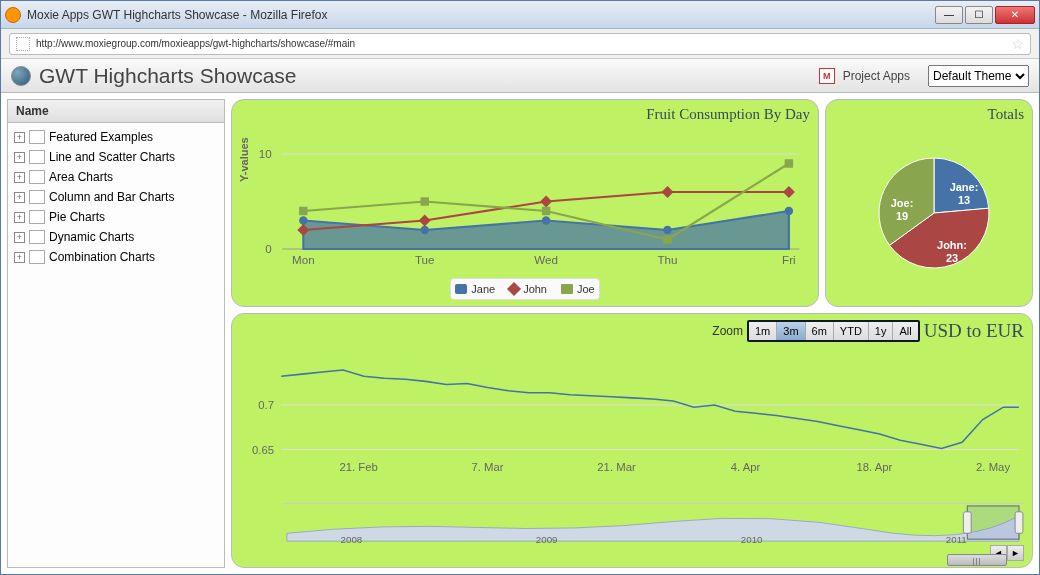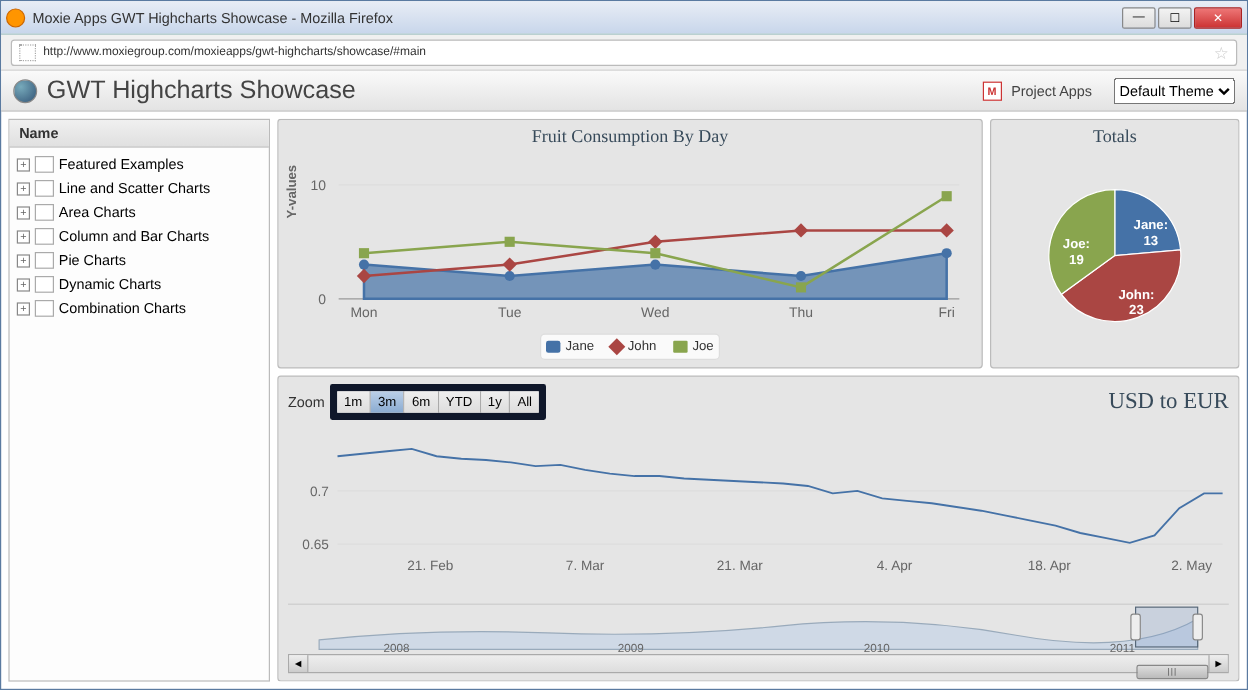--- a/index.html
+++ b/index.html
@@ -24,39 +24,39 @@
 .appbar select { height: 22px; font-size: 12px; }
 .content { flex: 1; display: flex; padding: 6px; gap: 6px; overflow: hidden; }
 .sidebar { width: 218px; border: 1px solid #bbb; background: #fdfdfd; display: flex; flex-direction: column; }
 .sidebar .hdr { background: linear-gradient(#f0f0f0,#e0e0e0); border-bottom: 1px solid #bbb; padding: 4px 8px; font-weight: bold; color: #333; }
 .tree { padding: 4px 2px; }
 .tree-item { display: flex; align-items: center; gap: 4px; padding: 3px 4px; cursor: pointer; }
 .expand { width: 11px; height: 11px; border: 1px solid #888; background: #fff; display: flex; align-items: center; justify-content: center; font-size: 9px; color: #666; line-height: 1; }
 .ticon { width: 16px; height: 14px; border: 1px solid #aaa; background: #fff; display: inline-block; }
 .main { flex: 1; display: flex; flex-direction: column; gap: 6px; overflow: hidden; }
 .row1 { display: flex; gap: 6px; height: 208px; }
-.panel { border: 1px solid #bbb; background: #e5e5e5; border-radius: 3px; padding: 6px 8px; display: flex; flex-direction: column; }
+.panel { border: 1px solid #bbb; background: #bef264; border-radius: 13px; padding: 6px 8px; display: flex; flex-direction: column; align-items: flex-end; }
 .panel.area { flex: 1; }
 .panel.pie { width: 208px; }
 .chart-title { text-align: center; font-size: 15px; color: #374a5a; font-family: Georgia, serif; margin-bottom: 2px; }
 .area-body { flex: 1; position: relative; }
 .axis-label { position: absolute; left: -2px; top: 50%; transform: rotate(-90deg) translateX(20px); transform-origin: left top; font-size: 11px; color: #666; font-weight: bold; }
 .area-svg { width: 100%; height: 100%; }
 .legend { display: flex; justify-content: center; gap: 14px; padding: 4px; border: 1px solid #ddd; border-radius: 4px; background: #fafafa; margin: 0 auto; font-size: 11px; color: #333; }
 .legend .item { display: flex; align-items: center; gap: 4px; cursor: pointer; }
 .sw { width: 12px; height: 10px; display: inline-block; }
 .sw.sq { background: #4572a7; border-radius: 2px; }
 .sw.dia { width: 10px; height: 10px; background: #aa4643; transform: rotate(45deg); }
 .sw.sq2 { background: #89a54e; border-radius: 1px; }
 .pie-body { flex: 1; display: flex; align-items: center; justify-content: center; }
 .row2 { flex: 1; }
 .panel.stock { height: 100%; }
 .stock-header { display: flex; align-items: center; gap: 4px; margin-bottom: 4px; }
 .zoom-label { font-size: 12px; color: #333; }
-.zoom-btns { display: flex; border: 6px solid #0f172a; border-radius: 2px; overflow: hidden; }
+.zoom-btns { display: flex; border: 2px solid #0f172a; border-radius: 2px; overflow: hidden; }
 .zbtn { padding: 3px 6px; font-size: 11px; background: linear-gradient(#eee,#ddd); border-right: 1px solid #aaa; cursor: pointer; }
 .zbtn:last-child { border-right: none; }
 .zbtn.active { background: linear-gradient(#bcd0e8,#8aabd1); }
 .stock-title { margin-left: auto; font-size: 19px; color: #374a5a; font-family: Georgia, serif; }
 .stock-body { flex: 1; position: relative; }
 .stock-svg { width: 100%; height: 100%; }
 .navigator { height: 42px; border-top: 1px solid #ccc; position: relative; margin-top: 12px; }
 .nav-svg { width: 100%; height: 100%; }
 .scrollbar { height: 16px; background: linear-gradient(#eee,#ddd); border: 1px solid #aaa; display: flex; align-items: center; }
 .sb-btn { width: 16px; height: 100%; background: linear-gradient(#eee,#ccc); border: none; border-right: 1px solid #aaa; cursor: pointer; font-size: 9px; display: flex; align-items: center; justify-content: center; }

